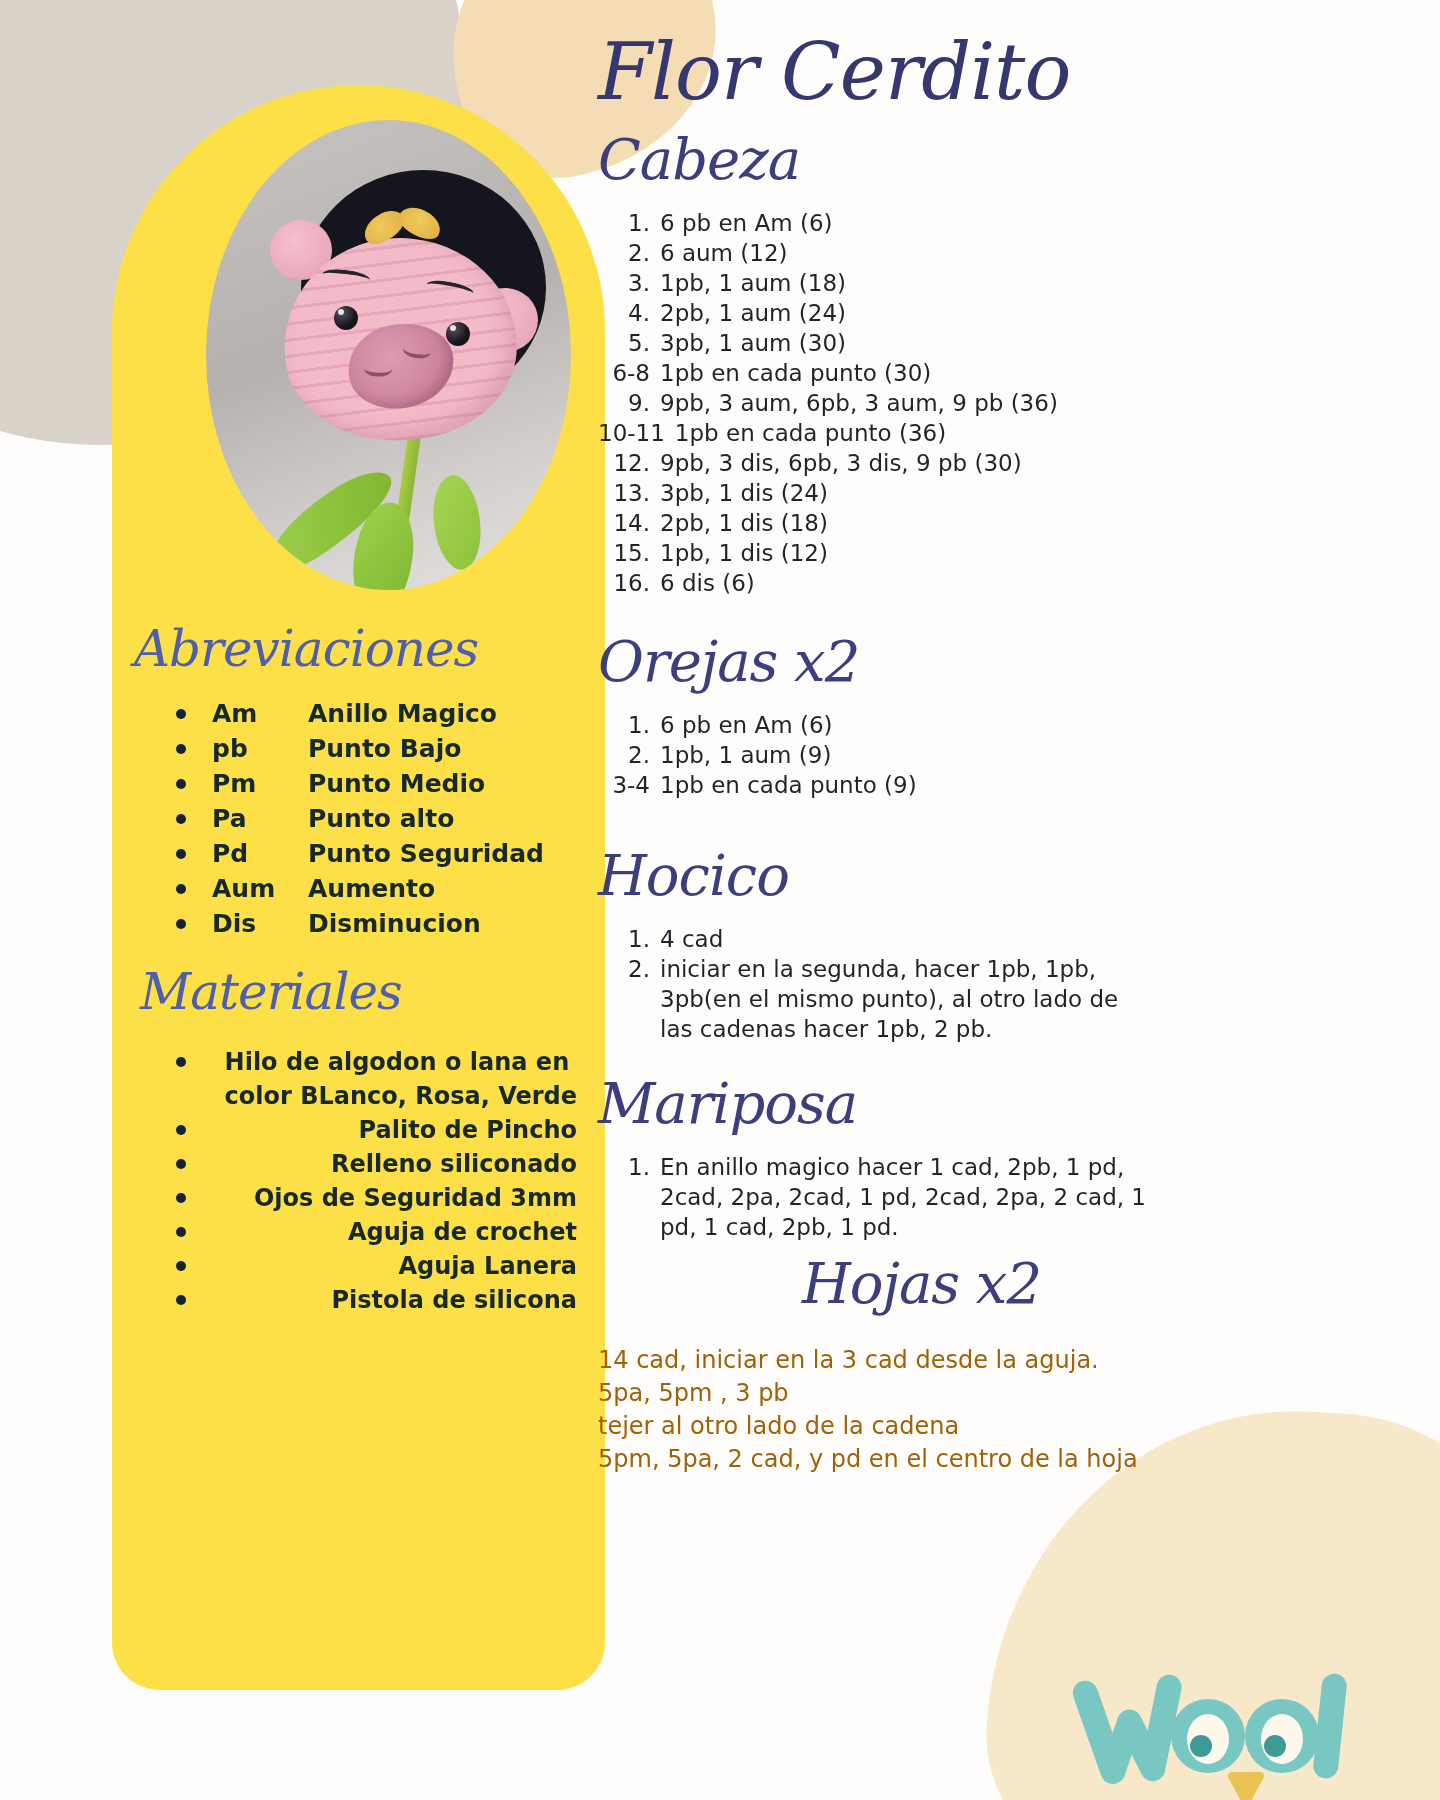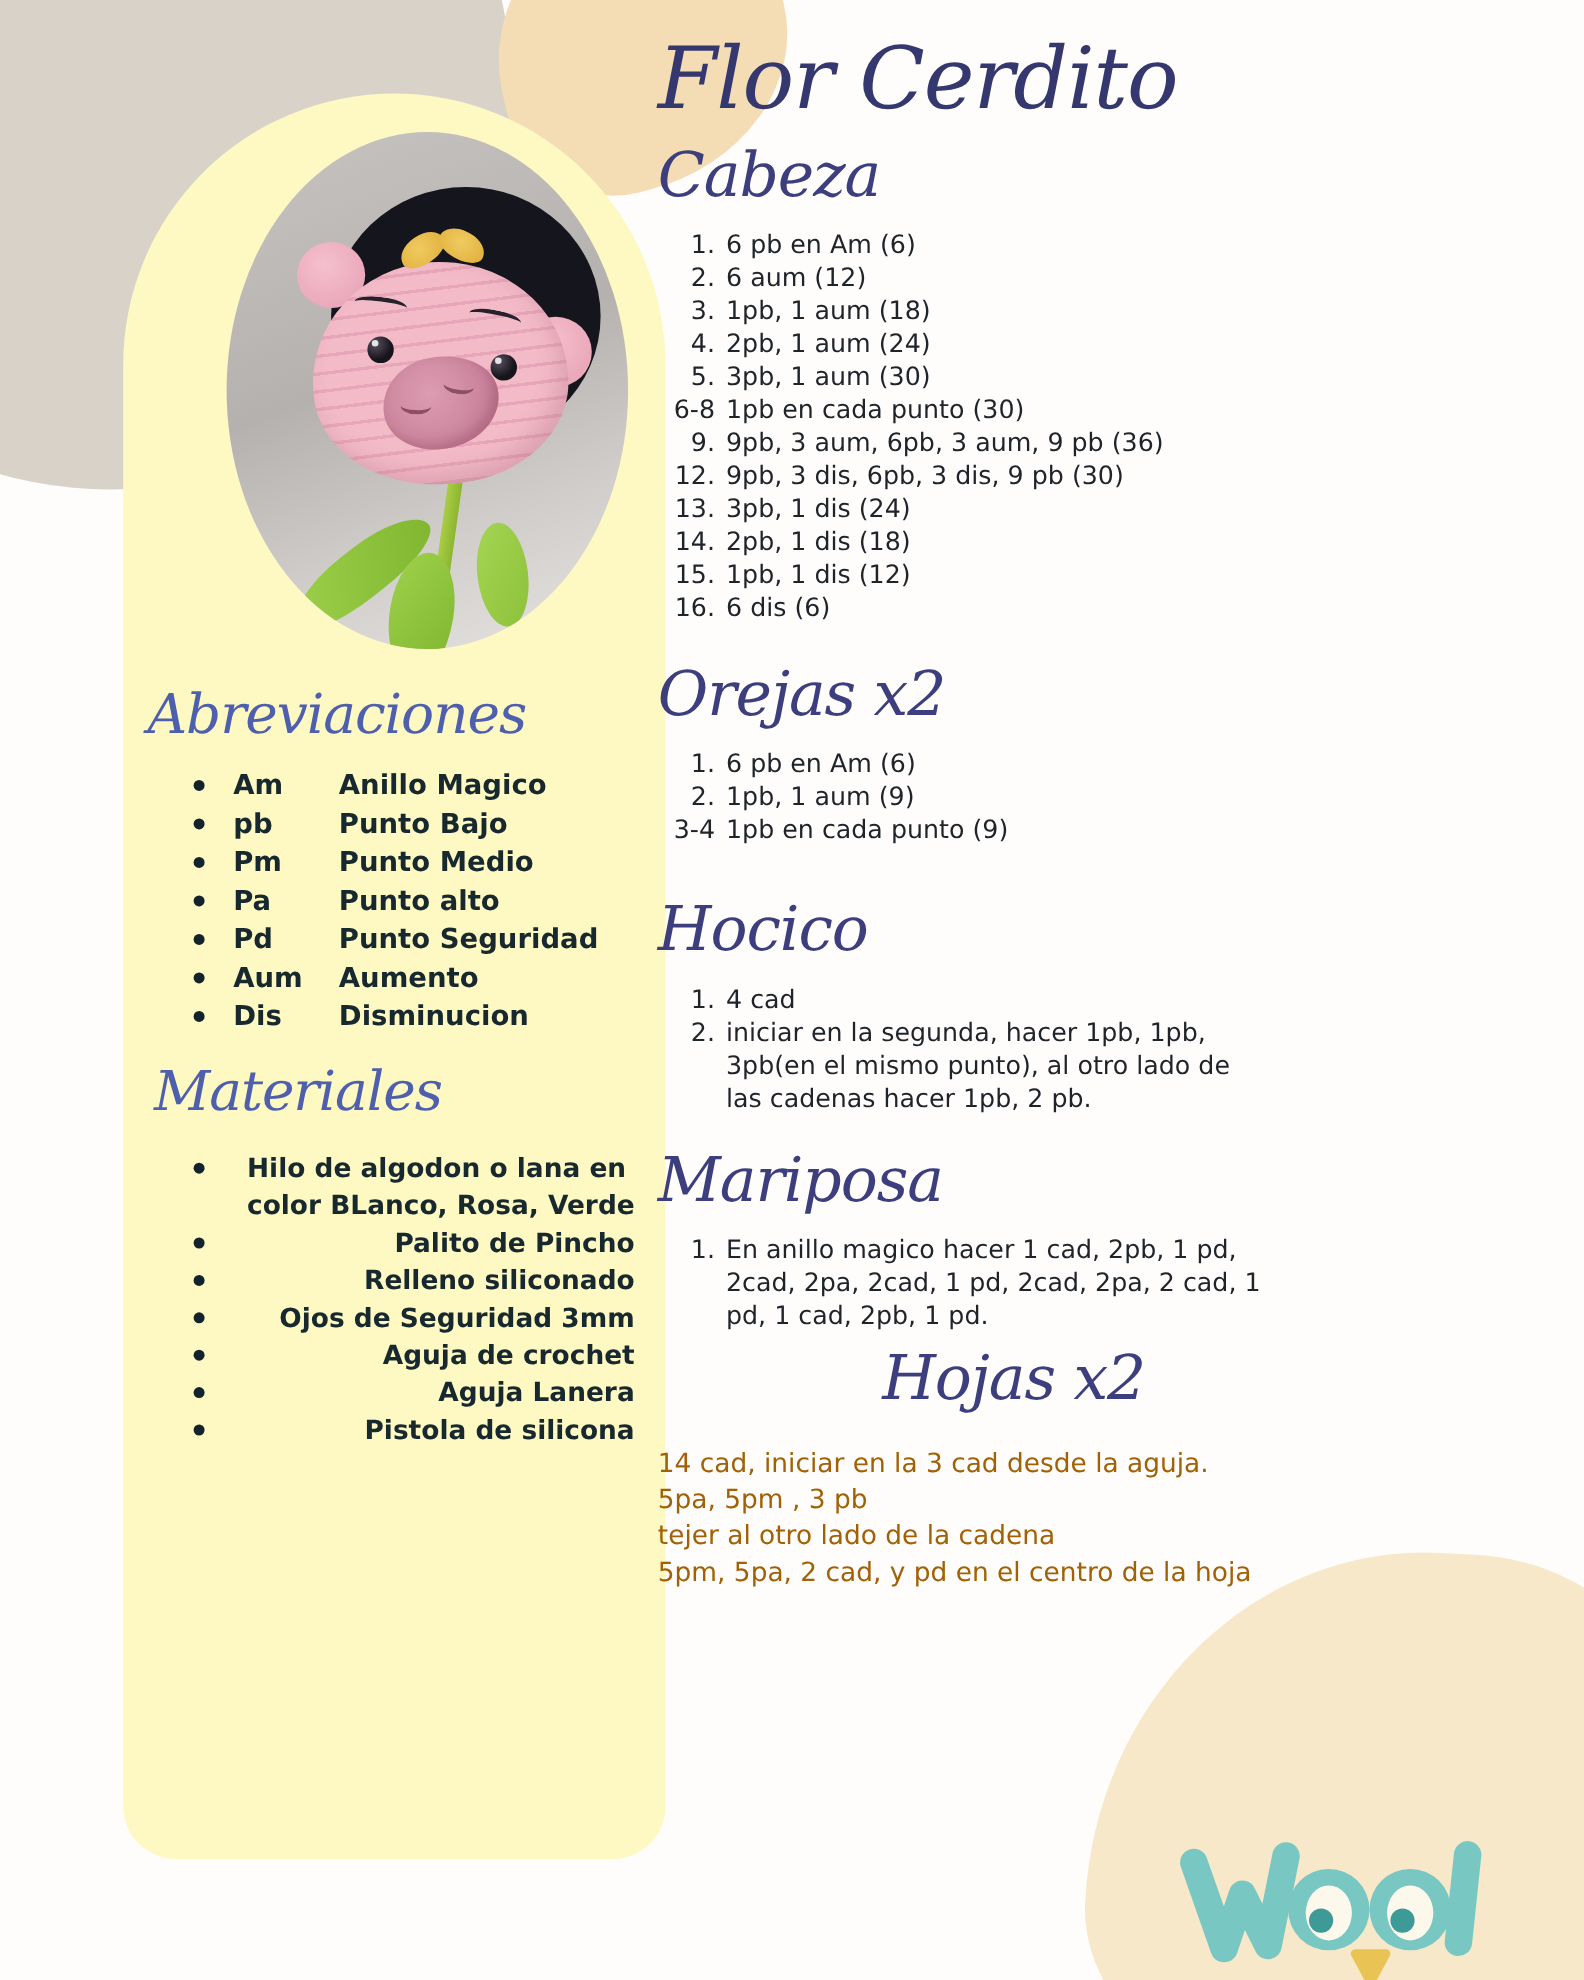--- a/index.html
+++ b/index.html
@@ -24,21 +24,21 @@
   }
   .blob-beige-br {
     right:-110px; bottom:-130px; width:560px; height:520px;
     background:#f6e8c9; z-index:1;
     border-radius:58% 42% 8% 52% / 68% 47% 10% 38%;
     transform:rotate(3deg);
   }
   
   .card {
     position:absolute; left:112px; top:85px; width:493px; height:1605px;
-    background:#fef9c3; z-index:2;
+    background:#fde047; z-index:2;
     border-radius:247px 247px 48px 48px;
     padding:35px 28px 0 58px;
     color:#173038;
   }
   
   .photo-oval {
     position:relative; width:365px; height:470px; margin:0 auto;
     margin-left:36px;
     border-radius:50% / 50%;
     overflow:hidden;
@@ -306,20 +306,24 @@
         <li>
           <span class="num">6-8</span>
           <span class="txt">1pb en cada punto (30)</span>
         </li>
 
         <li>
           <span class="num">9.</span>
           <span class="txt">9pb, 3 aum, 6pb, 3 aum, 9 pb (36)</span>
         </li>
 
+        <li>
+          <span class="num">10-11</span>
+          <span class="txt">1pb en cada punto (36)</span>
+        </li>
 
         <li>
           <span class="num">12.</span>
           <span class="txt">9pb, 3 dis, 6pb, 3 dis, 9 pb (30)</span>
         </li>
 
         <li>
           <span class="num">13.</span>
           <span class="txt">3pb, 1 dis (24)</span>
         </li>

